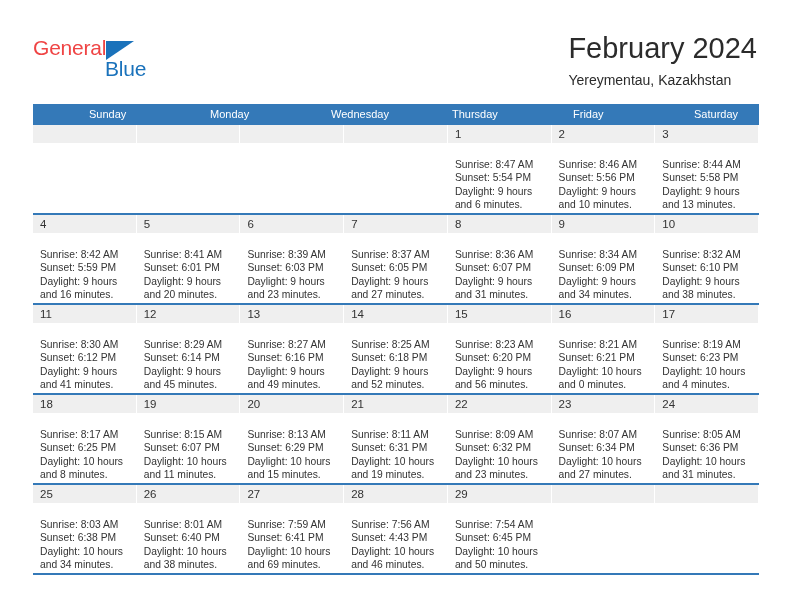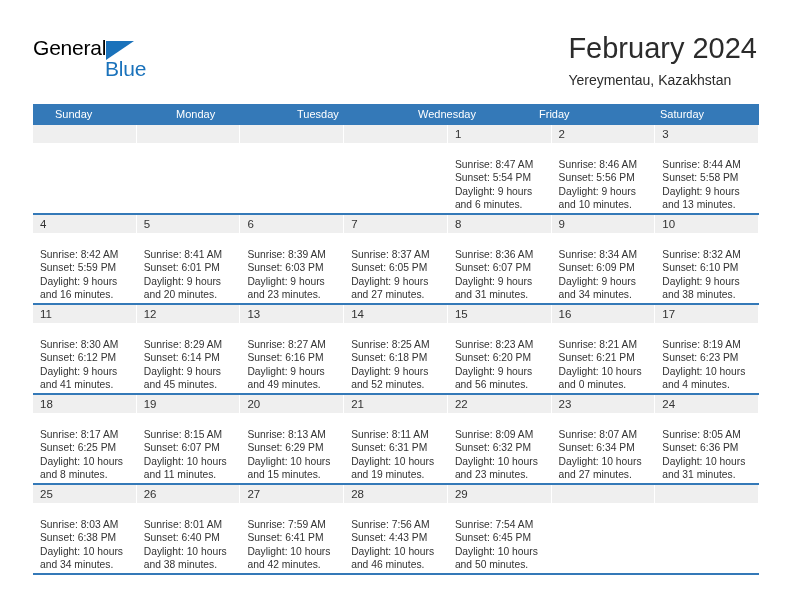--- a/index.html
+++ b/index.html
@@ -35,21 +35,21 @@
     top: 36px;
     width: 130px;
     height: 48px;
   }
   .logo-general {
     position: absolute;
     left: 0;
     top: 0;
     font-size: 21px;
     letter-spacing: -0.2px;
-    color: #000000;
+    color: #ef4444;
     font-family: "Liberation Sans", sans-serif;
   }
   .logo-tri {
     position: absolute;
     left: 73px;
     top: 5px;
     width: 0;
     height: 0;
     border-left: 28px solid #1a72bb;
     border-bottom: 19px solid transparent;
@@ -97,20 +97,21 @@
     height: 21px;
   }
   .weekday {
     flex: 1 1 0;
     color: #ffffff;
     font-size: 11px;
     line-height: 21px;
     padding-left: 22px;
     box-sizing: border-box;
     white-space: nowrap;
+    margin-left: 34px;
   }
   .week {
     display: flex;
     height: 90px;
     border-bottom: 2px solid #3479b8;
     box-sizing: border-box;
   }
   .week:last-child {
     border-bottom: 2px solid #3479b8;
   }
@@ -158,22 +159,22 @@
     <div class="title-block">
       <div class="cal-title">February 2024</div>
       <div class="cal-subtitle">Yereymentau, Kazakhstan</div>
     </div>
   </div>
 
   <div class="calendar">
     <div class="weekdays">
         <div class="weekday">Sunday</div>
         <div class="weekday">Monday</div>
-        <div class="weekday">Tuesday</div>
         <div class="weekday">Wednesday</div>
+        <div class="weekday">Thursday</div>
         <div class="weekday">Friday</div>
         <div class="weekday">Saturday</div>
       </div>
     <div id="weeks-container">
         <div class="week">
           <div class="day empty">
             <div class="day-head"></div>
             <div class="day-body">
               <div></div>
               <div></div>
@@ -449,21 +450,21 @@
               <div>Daylight: 10 hours</div>
               <div>and 38 minutes.</div>
             </div>
           </div>
           <div class="day">
             <div class="day-head">27</div>
             <div class="day-body">
               <div>Sunrise: 7:59 AM</div>
               <div>Sunset: 6:41 PM</div>
               <div>Daylight: 10 hours</div>
-              <div>and 42 minutes.</div>
+              <div>and 69 minutes.</div>
             </div>
           </div>
           <div class="day">
             <div class="day-head">28</div>
             <div class="day-body">
               <div>Sunrise: 7:56 AM</div>
               <div>Sunset: 4:43 PM</div>
               <div>Daylight: 10 hours</div>
               <div>and 46 minutes.</div>
             </div>

